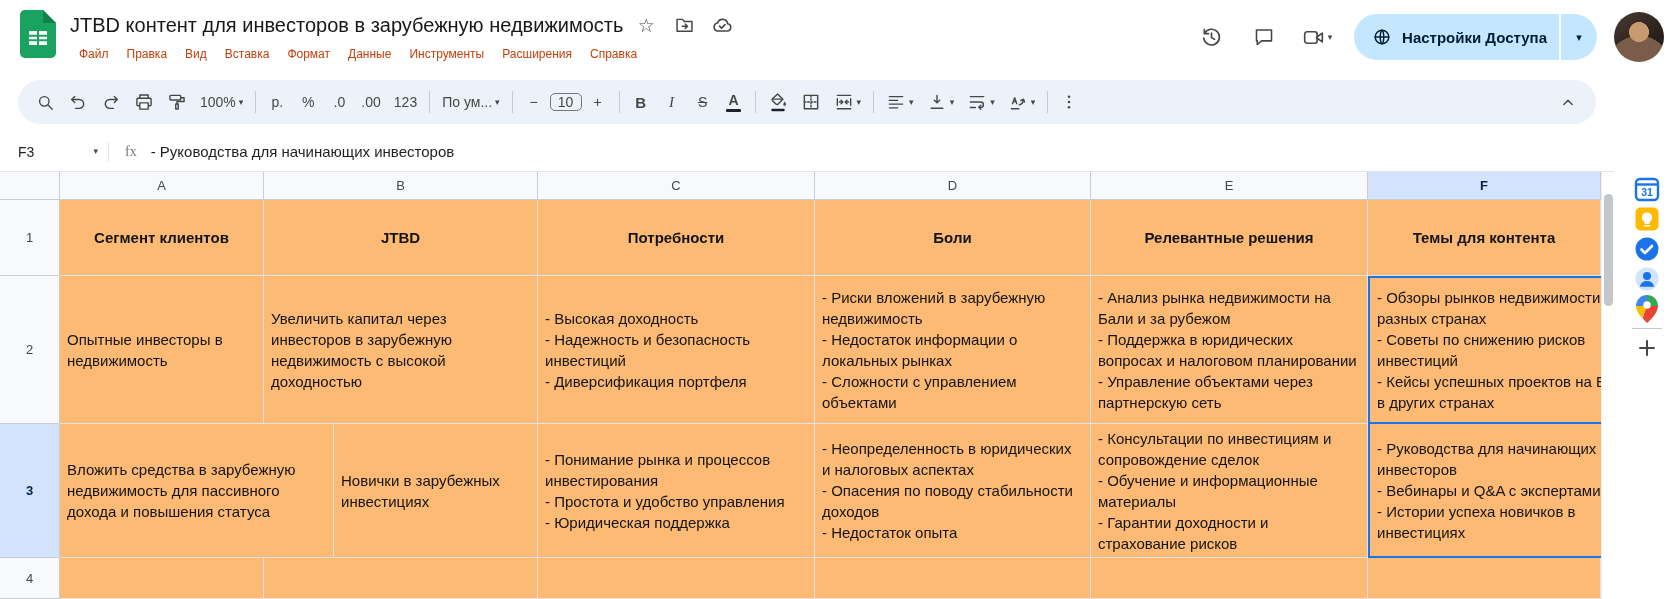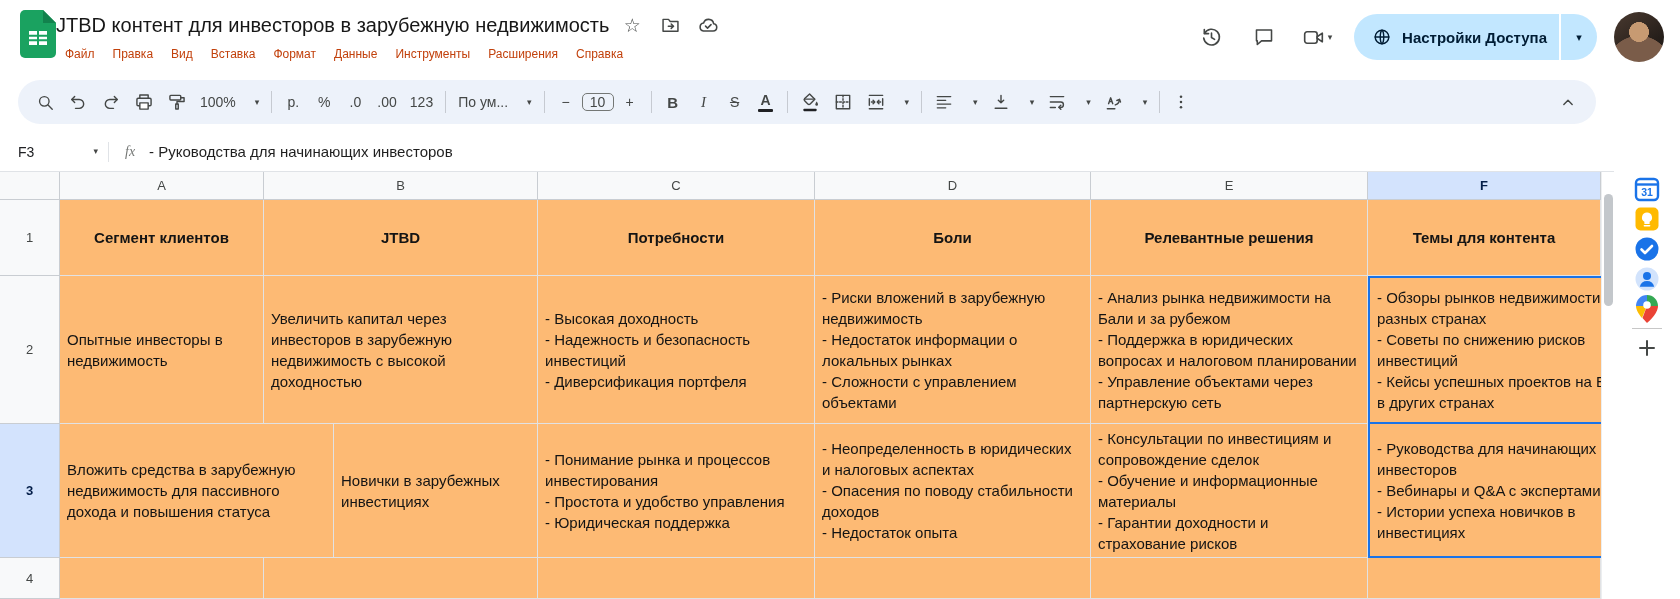--- a/index.html
+++ b/index.html
@@ -1,21 +1,21 @@
 <!DOCTYPE html>
 <html><head>
 <meta charset="utf-8">
 <style>
   *{margin:0;padding:0;box-sizing:border-box}
   html,body{width:1680px;height:599px;overflow:hidden;background:#fff;
     font-family:"Liberation Sans",sans-serif;color:#1f1f1f}
   .app{width:1680px;height:599px;display:flex;flex-direction:column}
 
   
-  .topbar{height:78px;display:flex;align-items:flex-start;padding:8px 16px 0 20px;gap:0}
+  .topbar{height:78px;display:flex;align-items:flex-start;padding:8px 16px 0 20px;gap:14px}
   .logo{margin-top:2px;flex-shrink:0}
   .title-block{display:flex;flex-direction:column;min-width:0}
   .title-row{display:flex;align-items:center;gap:8px;height:34px}
   .doc-title{font-size:20px;color:#171717;white-space:nowrap}
   .tico{width:30px;height:30px;border-radius:50%;display:flex;align-items:center;justify-content:center;color:#444746}
   .menus{display:flex;margin-top:1px}
   .menu-item{font-size:12px;color:#c2410c;padding:4px 9px;border-radius:6px;white-space:nowrap}
   .top-right{margin-left:auto;display:flex;align-items:center;gap:9px;padding-top:4px}
   .cbtn{height:44px;min-width:44px;border-radius:50%;display:flex;align-items:center;justify-content:center;color:#444746;gap:3px;padding:0 4px}
   .share-pill{display:flex;align-items:stretch;height:46px;background:#c2e7ff;border-radius:24px;overflow:hidden;margin-left:6px}
@@ -30,38 +30,38 @@
   
   .content{flex:1;display:flex;min-height:0}
   .main-col{width:1614px;display:flex;flex-direction:column;min-height:0}
   .rail{width:66px;display:flex;flex-direction:column;align-items:center;padding-top:96px;background:#fff}
   .rail-div{width:30px;height:1px;background:#c7c7c7;margin:4px 0}
   .railbtn{width:30px;height:30px;display:flex;align-items:center;justify-content:center}
 
   
   .toolbar-wrap{height:54px;padding:2px 18px 8px}
   .toolbar{height:44px;background:#edf2fa;border-radius:22px;display:flex;align-items:center;padding:0 12px;gap:1px}
-  .tbtn{min-width:30px;height:32px;padding:0 6px;border-radius:6px;display:flex;align-items:center;justify-content:center;gap:19px;color:#444746;font-size:14px;white-space:nowrap}
+  .tbtn{min-width:30px;height:32px;padding:0 6px;border-radius:6px;display:flex;align-items:center;justify-content:center;gap:3px;color:#444746;font-size:14px;white-space:nowrap}
   .tdiv{width:1px;height:22px;background:#c6cad1;margin:0 5px;flex-shrink:0}
   .caret{font-size:9px;color:#444746;line-height:1}
   .ztext,.ftext{font-size:14px;color:#444746}
   .bB{font-weight:bold;font-size:15px}
   .bI{font-style:italic;font-family:"Liberation Serif",serif;font-size:15px}
   .bS{text-decoration:line-through;font-size:14px}
   .a-stack{display:flex;flex-direction:column;align-items:center;line-height:1;font-size:14px;font-weight:bold}
   .a-stack .bar{width:15px;height:3px;background:#202124;border-radius:1px;margin-top:2px}
   .fs-box{width:32px;height:18px;border:1px solid #747775;border-radius:5px;display:flex;align-items:center;justify-content:center;font-size:14px;color:#444746;background:#edf2fa}
   .spacer{flex:1}
   .svgi{stroke:#444746;fill:none;stroke-width:1.7;stroke-linecap:round;stroke-linejoin:round;display:block}
 
   
   .formula-bar{height:40px;display:flex;align-items:center;border-bottom:1px solid #e0e3e7;padding-right:16px}
   .name-box{width:108px;display:flex;align-items:center;justify-content:space-between;padding:0 10px 0 18px;font-size:14px;color:#202124}
   .fb-div{width:1px;height:20px;background:#e0e3e7}
-  .fx{font-style:italic;color:#747775;font-size:14px;padding:0 14px 0 16px;font-family:"Liberation Serif",serif}
+  .fx{color:#747775;font-size:14px;padding:0 14px 0 16px;font-family:"Liberation Serif",serif}
   .formula-value{font-size:15px;color:#1f1f1f;white-space:nowrap;overflow:hidden}
 
   
   .grid-zone{flex:1;display:flex;min-height:0}
   .gridcols{flex:1;overflow:hidden;background:#fff}
   .vscroll{width:13px;background:#fff;border-left:1px solid #eceef0;position:relative}
   .vthumb{position:absolute;top:22px;left:2px;width:9px;height:112px;background:#c3c7cb;border-radius:5px}
   .g-row{display:flex}
   .rowhdr,.colhdr,.corner{background:#f8f9fa;color:#444746;font-size:13px;display:flex;align-items:center;justify-content:center;flex-shrink:0;border-right:1px solid #c9cdd2;border-bottom:1px solid #c9cdd2}
   .corner{width:60px;height:28px}

